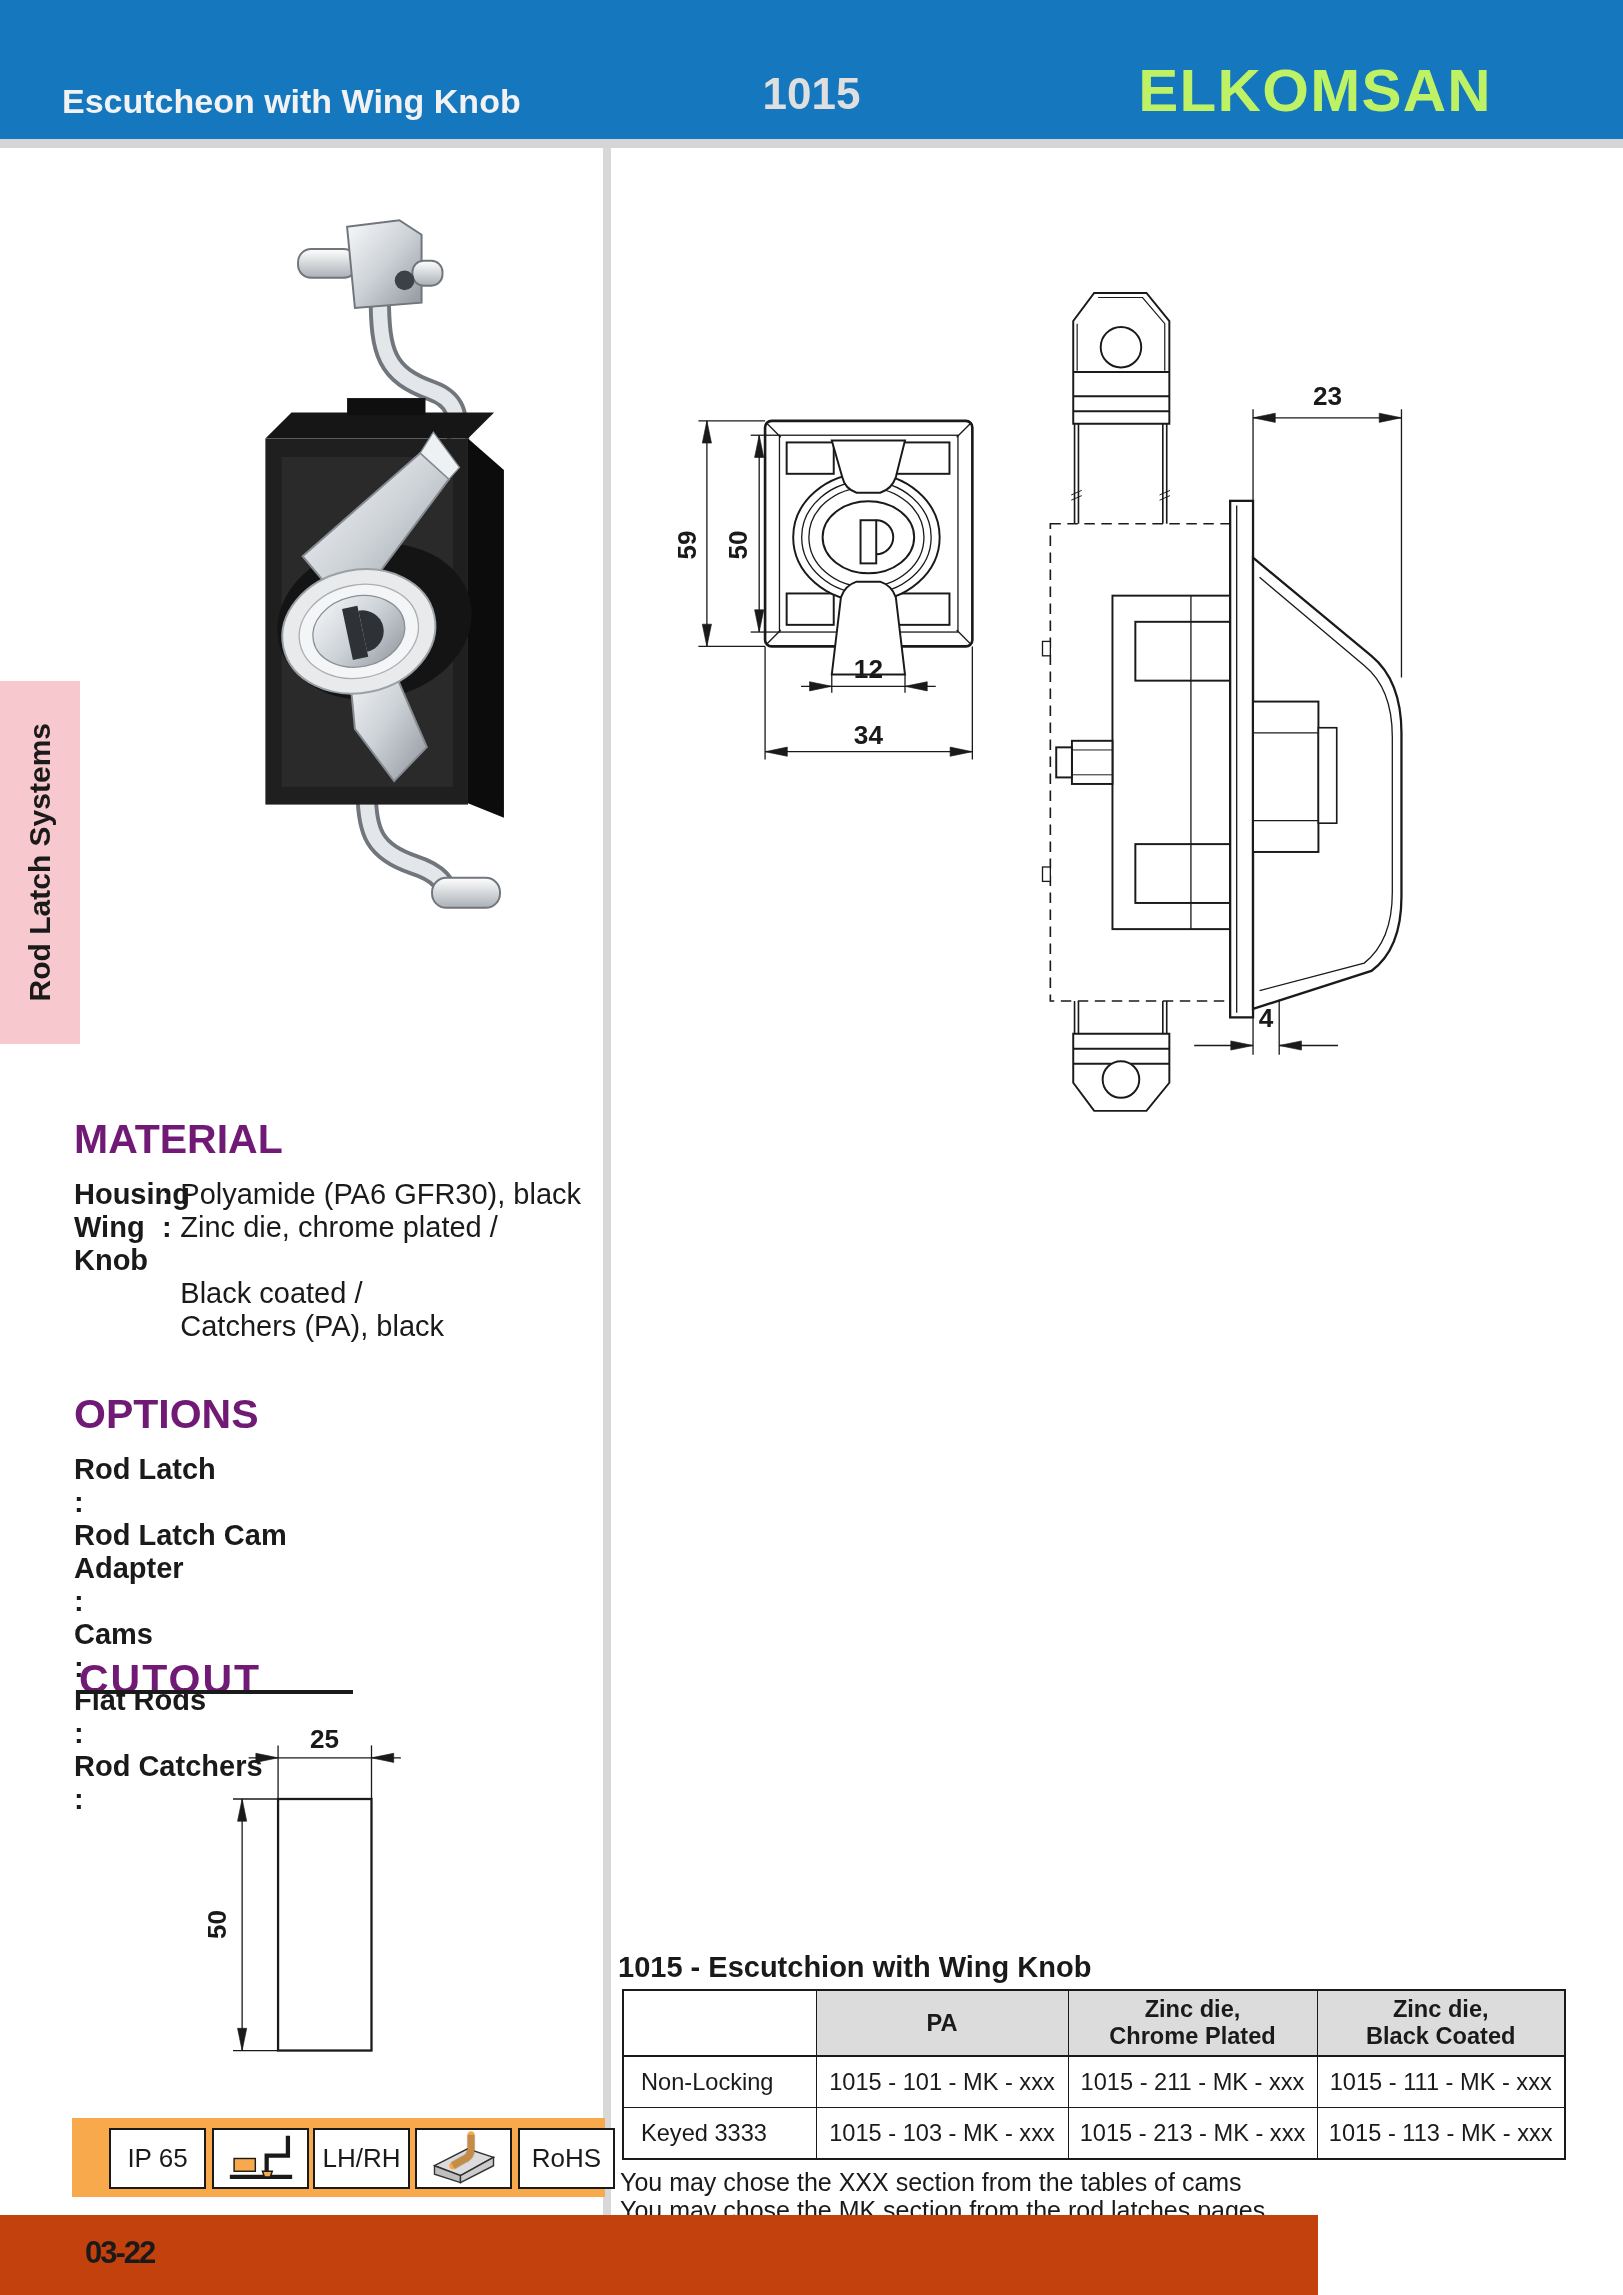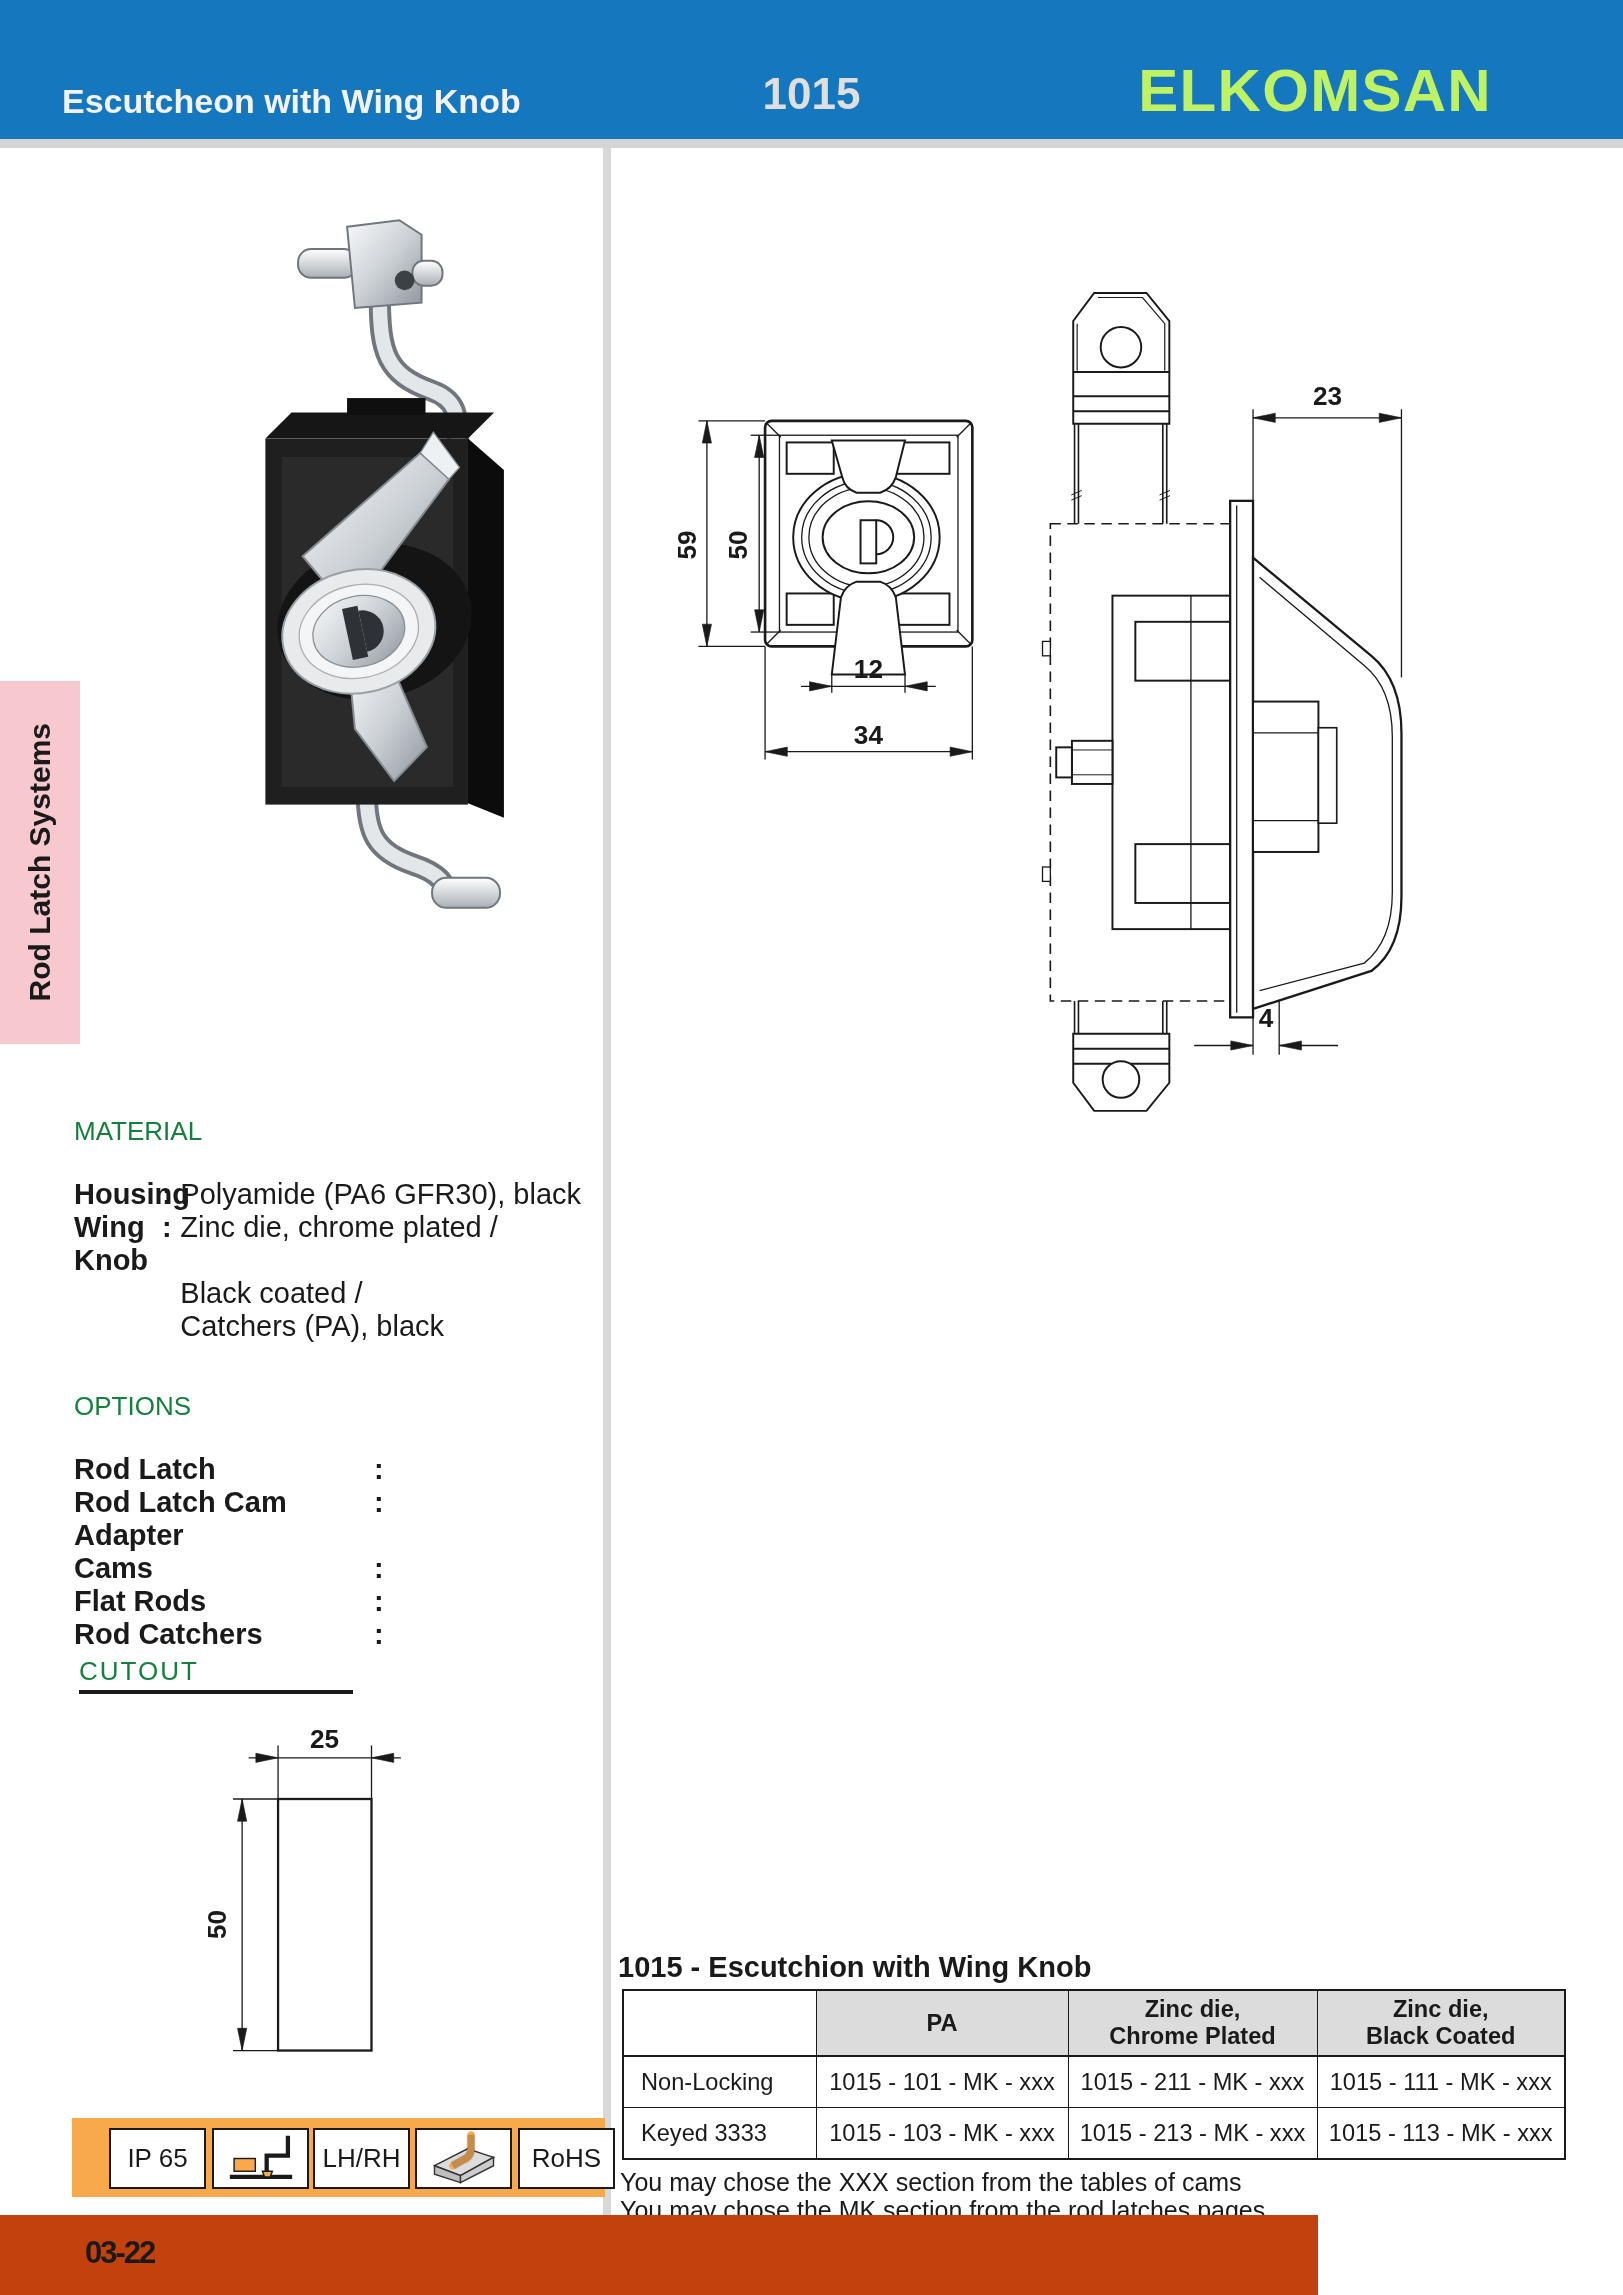--- a/index.html
+++ b/index.html
@@ -12,28 +12,28 @@
   .topbar .title{position:absolute;left:62px;bottom:18.3px;font-size:34px;font-weight:bold;color:#f2f2f2;}
   .topbar .pcode{position:absolute;left:733px;width:157px;bottom:19.6px;text-align:center;font-size:44px;font-weight:bold;color:#dfdfdf;}
   .topbar .brand{position:absolute;right:131px;bottom:14.4px;font-size:60px;font-weight:bold;color:#bef264;letter-spacing:1.3px;}
   .subband{position:absolute;left:0;top:139px;width:1623px;height:8.5px;background:#d5d5d5;}
   .vdivider{position:absolute;left:603px;top:147px;width:7.9px;height:2068px;background:#d8d8d8;}
   
   .sidetab{position:absolute;left:0;top:681px;width:80px;height:363px;background:#F7C9CE;
     display:flex;align-items:center;justify-content:center;}
   .sidetab span{writing-mode:vertical-rl;transform:rotate(180deg);font-size:30px;font-weight:bold;color:#1a1a1a;white-space:nowrap;}
   
-  .h-sec{position:absolute;font-size:26px;font-weight:normal;color:#15803d;}
+  .h-sec{position:absolute;font-size:41px;font-weight:bold;color:#701a75;}
   .mat-rows{position:absolute;left:74px;top:1178px;font-size:29px;line-height:33px;}
   .mat-row{display:flex;}
   .mat-row .lbl{width:88px;font-weight:bold;flex:0 0 auto;}
   .mat-row .col{width:18.3px;font-weight:bold;flex:0 0 auto;}
   .mat-row .val{white-space:nowrap;}
   .opt-rows{position:absolute;left:74px;top:1453px;font-size:29px;line-height:33px;}
-  .opt-row{display:flex;}
+  .opt-row{display:flex;flex-direction:column;}
   .opt-row .lbl{width:300px;font-weight:bold;flex:0 0 auto;}
   .opt-row .col{font-weight:bold;}
   .cutout-underline{position:absolute;left:79px;top:1690px;width:274px;height:3.9px;background:#1a1a1a;}
   
   .ptable{position:absolute;left:622px;top:1989px;border-collapse:collapse;table-layout:fixed;}
   .ptable td,.ptable th{border:1.3px solid #1a1a1a;font-size:23.6px;color:#1a1a1a;vertical-align:middle;}
   .ptable th{background:#DCDCDC;font-weight:bold;white-space:pre-line;text-align:center;height:62px;border-bottom:2.6px solid #1a1a1a;}
   .ptable th.blank{background:#ffffff;}
   .ptable td{height:48px;text-align:center;background:#fff;font-weight:normal;}
   .ptable td.rowname{text-align:left;padding-left:17px;}

